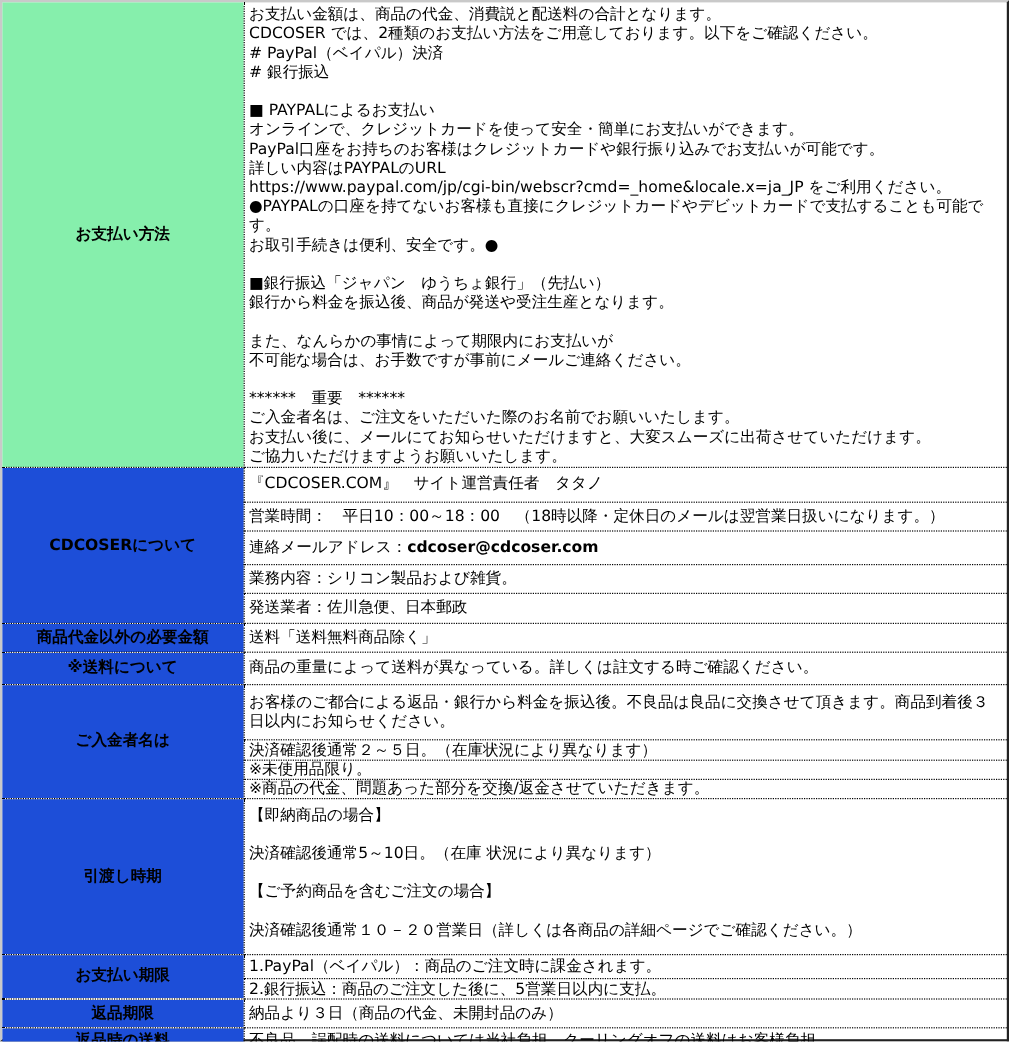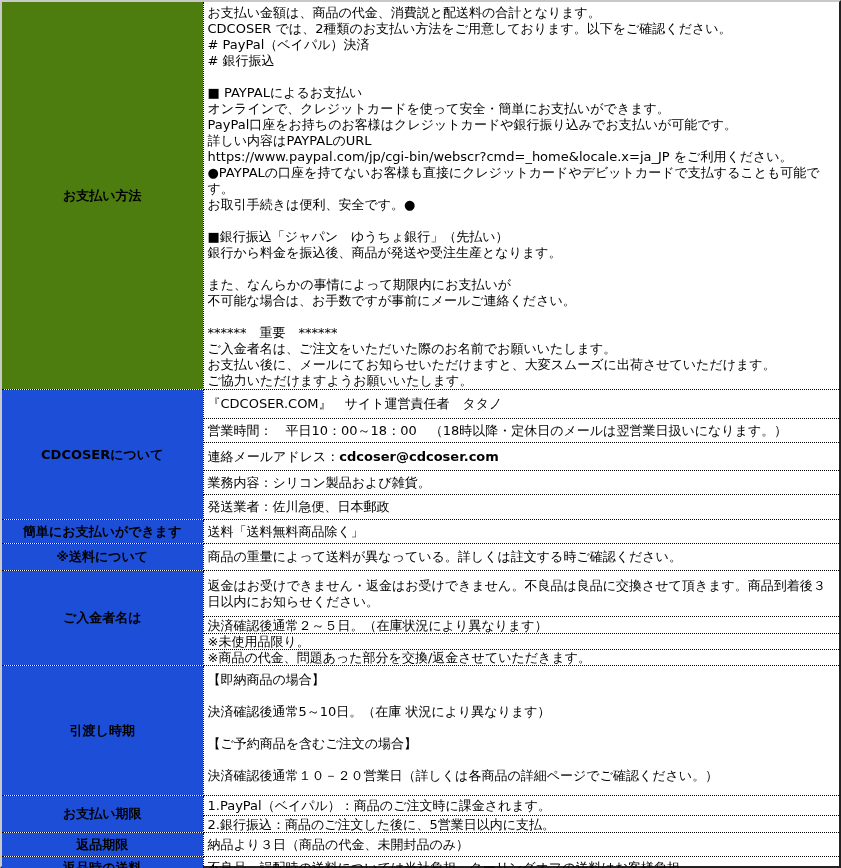--- a/index.html
+++ b/index.html
@@ -22,21 +22,21 @@
     vertical-align:middle;
     overflow:hidden;
     word-break:break-all;
   }
   td.cell-label{
     background:#1d4ed8;
     font-weight:bold;
     text-align:center;
     padding:0 2px;
   }
-  td.cell-label.white{background:#4d7c0f;}
+  td.cell-label.white{background:#86efac;}
   .pre{white-space:pre-wrap;}
   td.block{vertical-align:top;padding:3px 4px 0 4px;}
   td.delivery{vertical-align:top;padding:6px 4px 0 4px;margin-left:44px;}
   .bold{font-weight:bold;}
   .h28{height:28px}.h23{height:23px}.h27{height:27px}.h24{height:24px}
   .h26{height:26px}.h45{height:45px}.h16{height:16px}.h15{height:15px}
   .h123{height:123px}.h19{height:19px}.h21{height:21px}
   .tight{line-height:15px;}
 </style>
 </head>
@@ -88,32 +88,32 @@
       <td class="h27"><span>連絡メールアドレス：</span><span class="bold">cdcoser@cdcoser.com</span></td>
     </tr>
     <tr>
       <td class="h23 pre">業務内容：シリコン製品および雑貨。</td>
     </tr>
     <tr>
       <td class="h24 pre">発送業者：佐川急便、日本郵政</td>
     </tr>
 
     <tr>
-      <td class="cell-label">簡単にお支払いができます</td>
+      <td class="cell-label">商品代金以外の必要金額</td>
       <td class="h23 pre">送料「送料無料商品除く」</td>
     </tr>
 
     <tr>
       <td class="cell-label">※送料について</td>
       <td class="h26 pre">商品の重量によって送料が異なっている。詳しくは註文する時ご確認ください。</td>
     </tr>
 
     <tr>
       <td class="cell-label" rowspan="4">ご入金者名は</td>
-      <td class="h45 pre">返金はお受けできません・返金はお受けできません。不良品は良品に交換させて頂きます。商品到着後３日以内にお知らせください。</td>
+      <td class="h45 pre">お客様のご都合による返品・銀行から料金を振込後。不良品は良品に交換させて頂きます。商品到着後３日以内にお知らせください。</td>
     </tr>
     <tr>
       <td class="h16 tight pre">決済確認後通常２～５日。（在庫状況により異なります）</td>
     </tr>
     <tr>
       <td class="h15 tight pre">※未使用品限り。</td>
     </tr>
     <tr>
       <td class="h15 tight pre">※商品の代金、問題あった部分を交換/返金させていただきます。</td>
     </tr>

